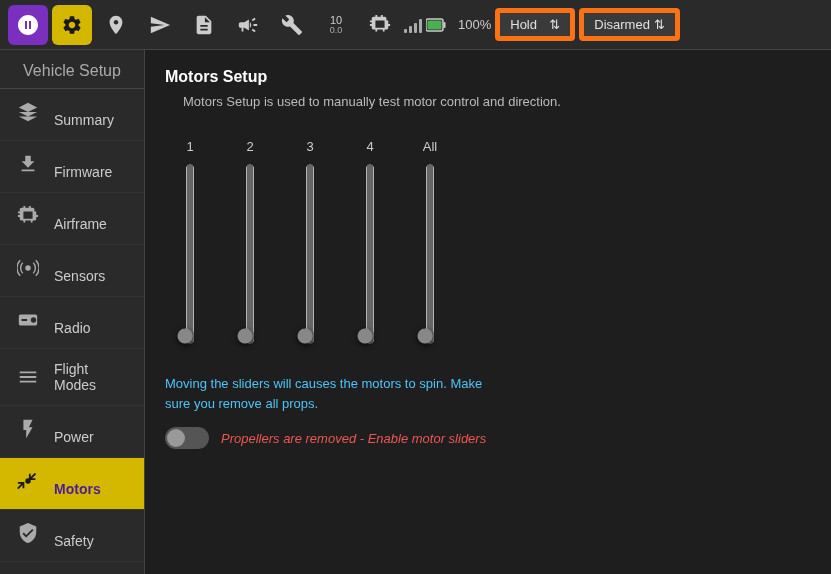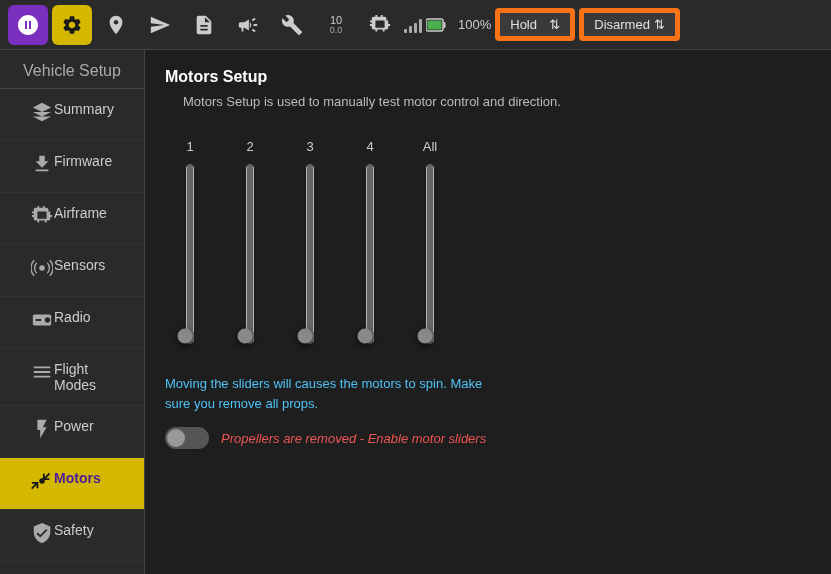--- a/index.html
+++ b/index.html
@@ -77,23 +77,23 @@
     }
     .sidebar-header {
       padding: 12px 10px 8px;
       font-size: 16px;
       color: #aaa;
       text-align: center;
       border-bottom: 1px solid #444;
     }
     .sidebar-item {
       display: flex;
-      align-items: flex-start;
-      gap: 0;
-      padding: 12px 30px;
+      align-items: flex-end;
+      gap: 14px;
+      padding: 12px 16px;
       cursor: pointer;
       font-size: 14px;
       color: #ccc;
       border-bottom: 1px solid #333;
     }
     .sidebar-item.active {
       background: #d4b800;
       color: #4c1d95;
       font-weight: bold;
     }

